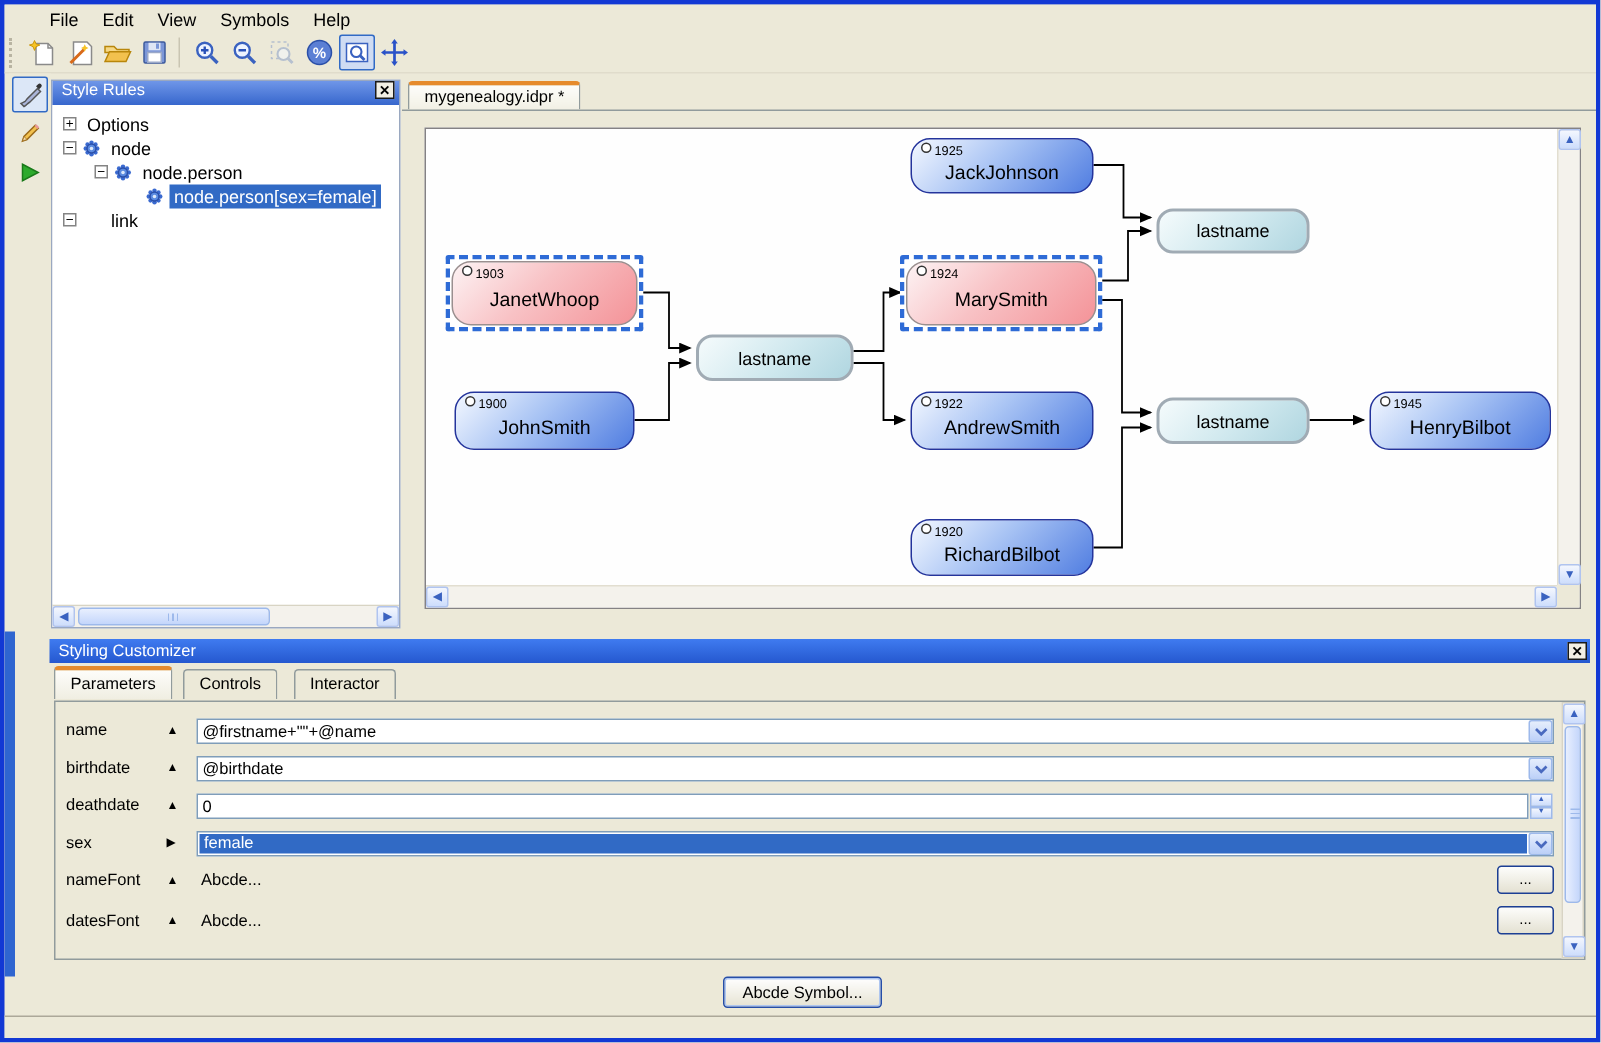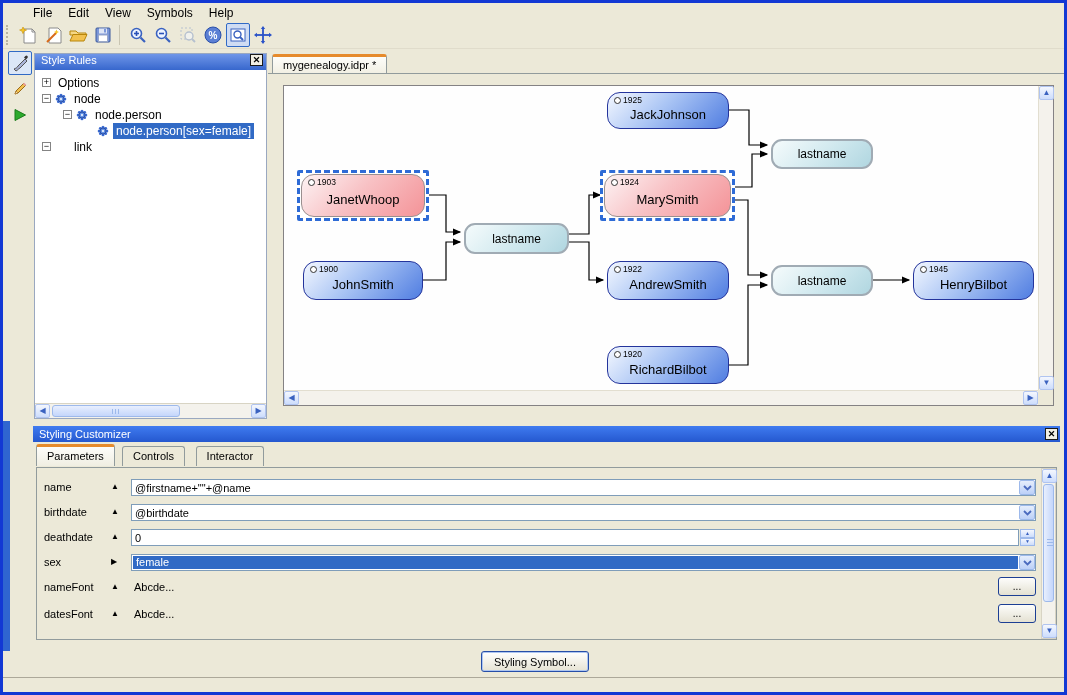--- a/index.html
+++ b/index.html
@@ -54,21 +54,21 @@
   .corner { position:absolute; right:0; bottom:0; width:15px; height:15px; background:#ece9d8; }
 
   
   .dnode { position:absolute; border-radius:13px; display:flex; align-items:center; justify-content:center; }
   .dnode .nname { font-size:13px; color:#000; margin-top:8px; }
   .dnode.male { background:linear-gradient(135deg,#f4f8ff 0%,#a9c4f4 45%,#507de1 100%); border:1.5px solid #24349c; }
   .dnode.family { background:linear-gradient(135deg,#f5fbfc 0%,#cfe8ee 55%,#b0d6e0 100%); border:2px solid #a0abb4; border-radius:11px; }
   .dnode.family .nname { margin-top:0; font-size:12px; }
   .selwrap { position:absolute; border:3px dashed #2e6bd6; background:#fff; padding:1px; border-radius:2px; }
   .selwrap .dnode.female { position:relative; width:100%; height:100%; background:linear-gradient(135deg,#fdf3f4 0%,#f8c2c5 45%,#f49398 100%); border:1px solid #9a8f8f; }
-  .ndate { position:absolute; left:6px; top:2px; font-size:8.5px; color:#000; display:flex; align-items:center; }
+  .ndate { position:absolute; left:6px; top:2px; font-size:8.5px; color:#000; display:flex; align-items:flex-start; }
   .ndate .circ { width:7px; height:7px; border:1px solid #333; border-radius:50%; background:#fff; margin-right:2px; display:inline-block; }
 
   
   .blue-strip { position:absolute; left:0px; top:418px; width:7px; height:230px; background:#2f65d0; }
   .customizer { position:absolute; left:30px; top:423px; width:1027px; height:220px; }
   .cust-title { height:16px; background:linear-gradient(180deg,#3f7bf0 0%,#2558cf 100%); color:#fff; font-size:11px; display:flex; align-items:center; padding:0 2px 0 6px; }
   .cust-title .t { flex:1; }
   .ctabs { position:relative; height:22px; margin-top:2px; }
   .ctab { position:absolute; top:2px; height:20px; padding:3px 10px 0 10px; font-size:11px; background:#ece9d8; border:1px solid #919b9c; border-bottom:none; border-radius:3px 3px 0 0; }
   .ctab.active { top:0; height:22px; background:linear-gradient(180deg,#fdfdfa,#f0eee2); border-top:3px solid #e68b2c; z-index:2; }
@@ -460,17 +460,17 @@
       </div>
     <div class="cust-scroll">
       <span class="sb-btn">▲</span>
       <span class="vthumb"></span>
       <span class="vspacer"></span>
       <span class="sb-btn">▼</span>
     </div>
   </div>
 
   <div class="btnbar">
-    <button class="assign-btn">Styling Symbol...</button>
+    <button class="assign-btn">Abcde Symbol...</button>
   </div>
 
   <div class="statusbar"></div>
 </div>
 
 </body></html>

